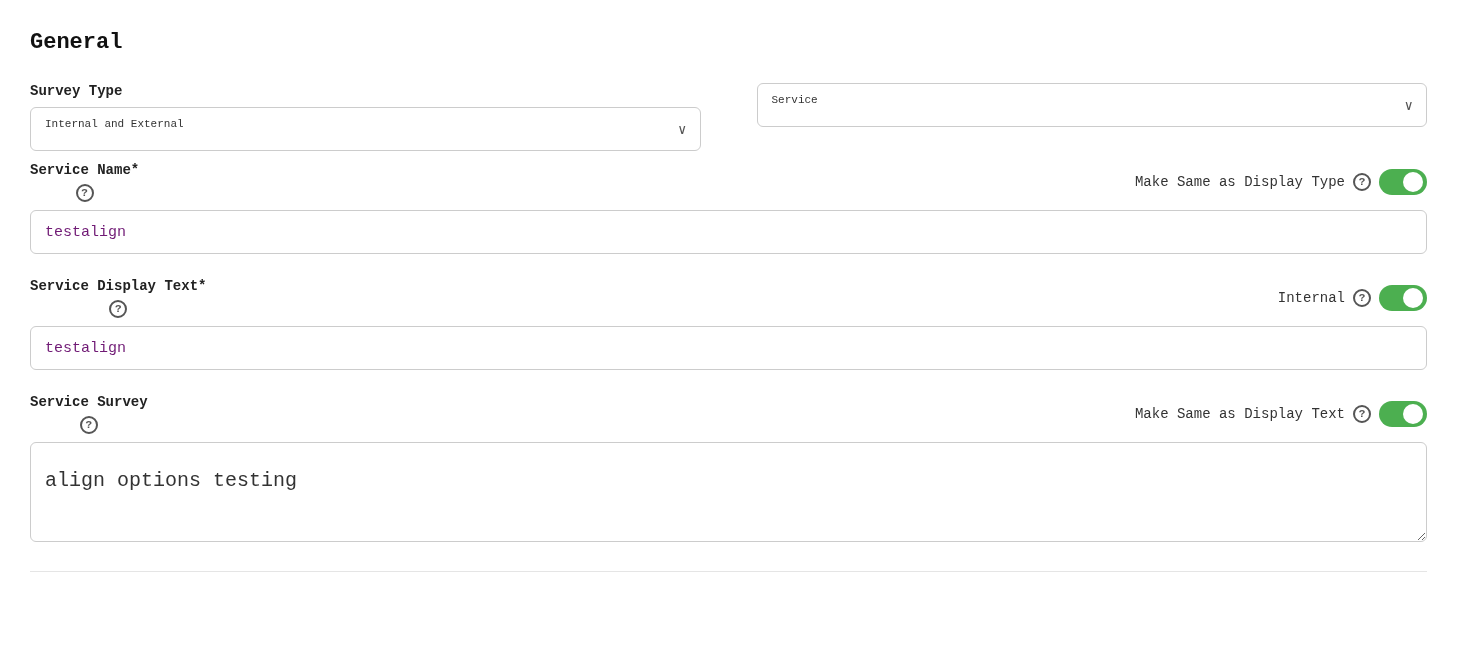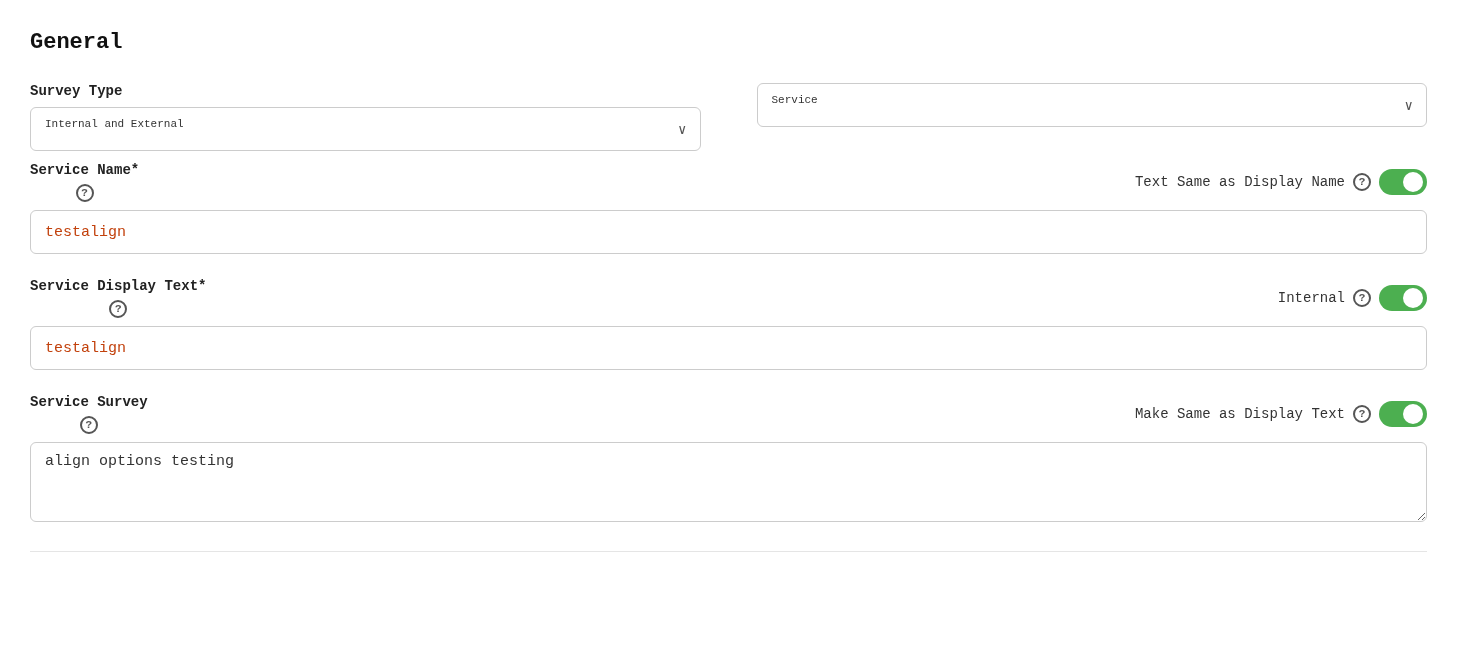--- a/index.html
+++ b/index.html
@@ -118,30 +118,30 @@
       font-size: 14px;
       color: #333;
     }
 
     .text-input {
       width: 100%;
       padding: 10px 14px;
       border: 1px solid #ccc;
       border-radius: 6px;
       font-size: 15px;
-      color: #c2410c;
+      color: #701a75;
       height: 44px;
     }
 
     .textarea-input {
       width: 100%;
-      padding: 10px 14px;
+      padding: 26px 14px;
       border: 1px solid #ccc;
       border-radius: 6px;
-      font-size: 15px;
+      font-size: 20px;
       color: #333;
       min-height: 80px;
       resize: vertical;
     }
 
     
     .toggle {
       position: relative;
       display: inline-block;
       width: 48px;
@@ -220,21 +220,21 @@
   </div>
 </div>
 
 <div class="full-row">
   <div class="label-row">
     <div class="label-left">
       <span>Service Name*</span>
       <span class="help-icon">?</span>
     </div>
     <div class="label-right">
-      <span>Text Same as Display Name</span>
+      <span>Make Same as Display Type</span>
       <span class="help-icon">?</span>
       <label class="toggle">
         <input type="checkbox" checked="" style="">
         <span class="toggle-slider"></span>
       </label>
     </div>
   </div>
   <input type="text" class="text-input" value="testalign" style="">
 </div>
 

